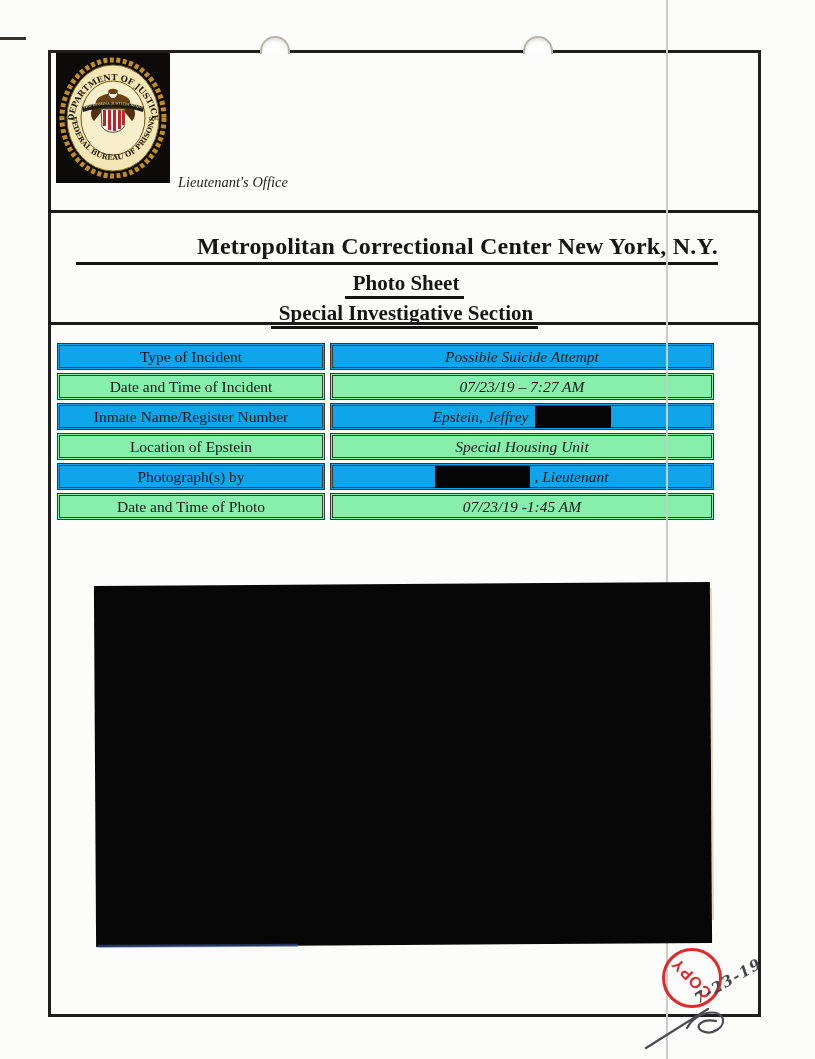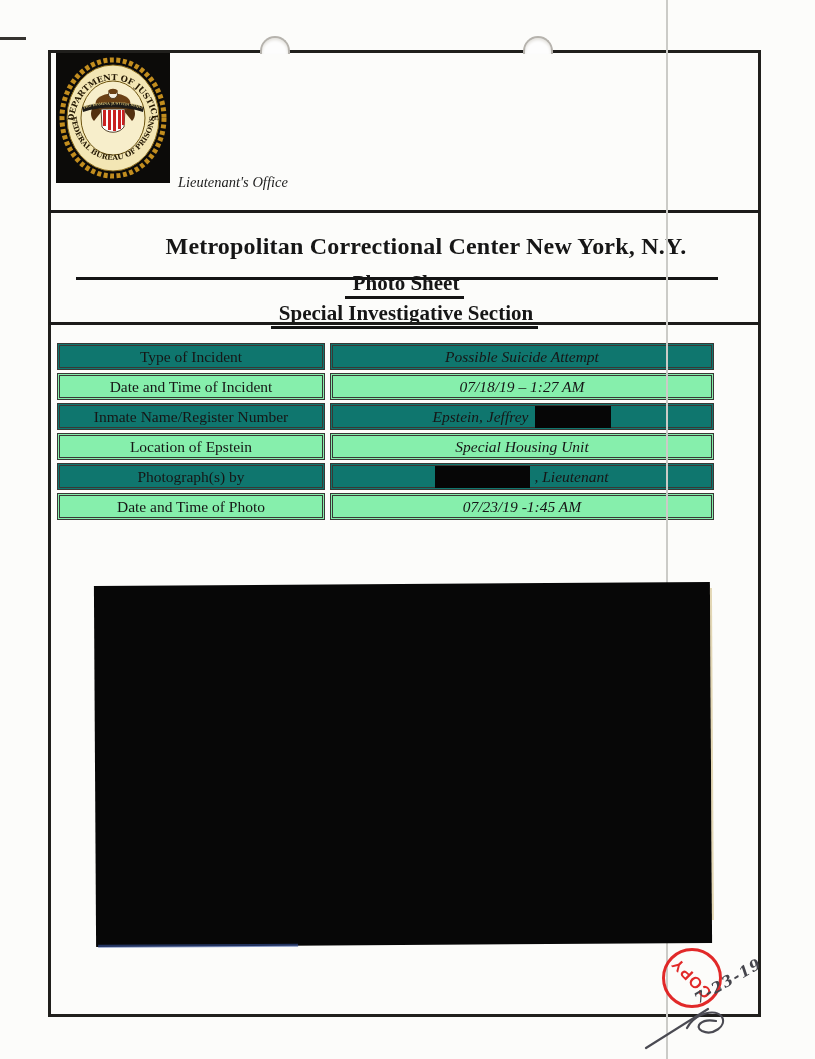--- a/index.html
+++ b/index.html
@@ -22,33 +22,33 @@
     box-shadow:inset 0 2px 3px #e3e1dc;}
   .hole-bump.h1{left:260px;}
   .hole-bump.h2{left:523px;}
   
   .seal-box{left:56px;top:53px;width:114px;height:130px;background:#0c0b09;z-index:2;}
   .office-label{left:178px;top:174px;font-style:italic;font-size:14.5px;color:#1d1d1d;z-index:2;text-align:center;}
   .divider{left:49px;width:711px;height:3px;background:#1c1b19;z-index:2;}
   .divider.d1{top:210px;}
   .divider.d2{top:322px;}
   
-  .title-1{left:76px;top:233px;width:642px;border-bottom:3px solid #141414;padding-bottom:17px;
-    text-align:center;text-indent:58px;font-size:24px;font-weight:bold;letter-spacing:.2px;z-index:2;}
+  .title-1{left:76px;top:233px;width:642px;border-bottom:3px solid #141414;padding-bottom:2px;
+    text-align:right;text-indent:58px;font-size:24px;font-weight:bold;letter-spacing:.2px;z-index:2;}
   .title-row{left:48px;width:713px;text-align:center;z-index:2;}
   .title-row.t2{top:271px;}
   .title-row.t3{top:301px;}
   .title-row span{font-size:21px;font-weight:bold;border-bottom:3px solid #141414;padding:0 5px 1px 8px;margin-top:20px;}
   
   .trow{left:0;top:0;z-index:2;}
   .tcell{position:absolute;height:27px;box-sizing:border-box;border:3px double #393835;
     display:flex;align-items:center;justify-content:center;font-size:15.5px;background:#86efac;}
   .tcell.lbl{left:57px;width:268px;}
   .tcell.val{left:330px;width:384px;font-style:italic;}
-  .shaded{background:#0f766e;}
+  .shaded{background:#0ea5e9;}
   .redact-sm{display:inline-block;background:#060606;height:22px;}
   .redact-name{width:76px;margin-left:7px;}
   .redact-photog{width:95px;margin-right:4px;}
   
   .photo-redaction{left:95px;top:584px;width:616px;height:361px;background:#070707;
     transform:rotate(-0.35deg);z-index:4;}
   .photo-blue-edge{position:absolute;left:2px;bottom:-1px;width:200px;height:3px;background:#35519c;opacity:.6;}
   .photo-warm-edge{position:absolute;right:-2px;top:6px;width:2px;height:92%;background:#cdb87a;opacity:.55;}
   
   .stamp{left:662px;top:948px;width:60px;height:60px;border:3.5px solid #e01a1a;border-radius:50%;
@@ -127,21 +127,21 @@
 
 <div>
 
   <div class="trow">
     <div class="abs tcell lbl shaded" style="top:343px">Type of Incident</div>
     <div class="abs tcell val shaded" style="top:343px">Possible Suicide Attempt</div>
   </div>
 
   <div class="trow">
     <div class="abs tcell lbl" style="top:373px">Date and Time of Incident</div>
-    <div class="abs tcell val" style="top:373px">07/18/19 – 1:27 AM</div>
+    <div class="abs tcell val" style="top:373px">07/23/19 – 7:27 AM</div>
   </div>
 
   <div class="trow">
     <div class="abs tcell lbl shaded" style="top:403px">Inmate Name/Register Number</div>
     <div class="abs tcell val shaded" style="top:403px">
       <span>Epstein, Jeffrey</span>
       <span class="redact-sm redact-name"></span>
     </div>
   </div>
 

